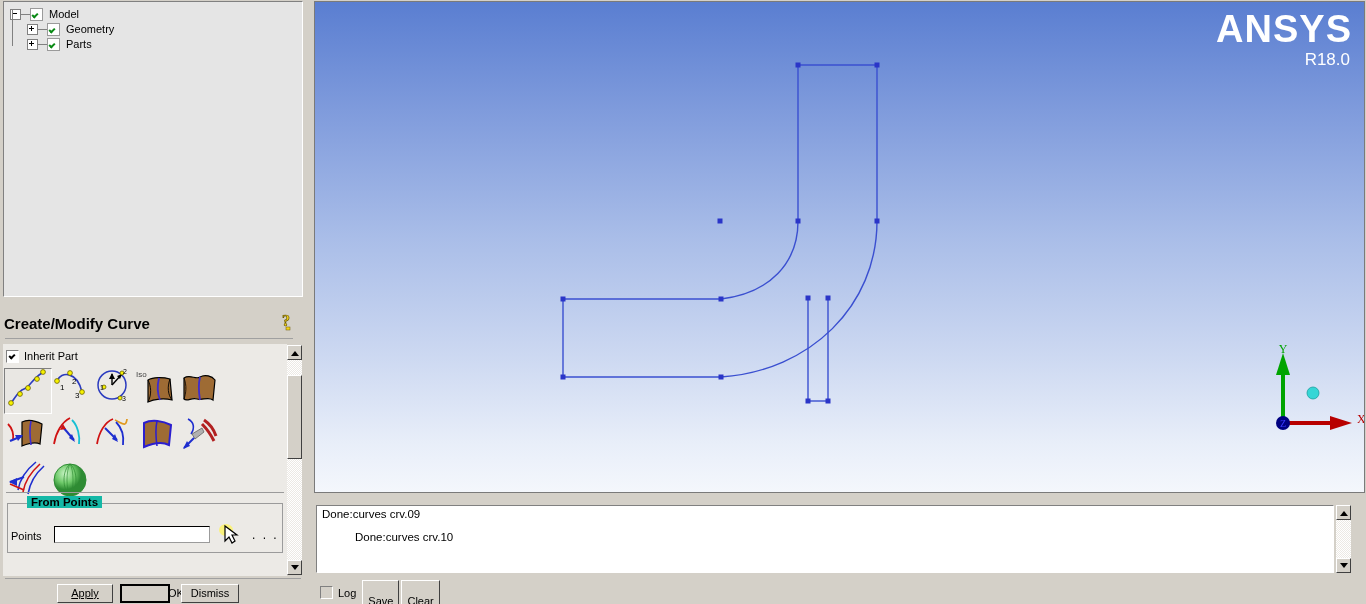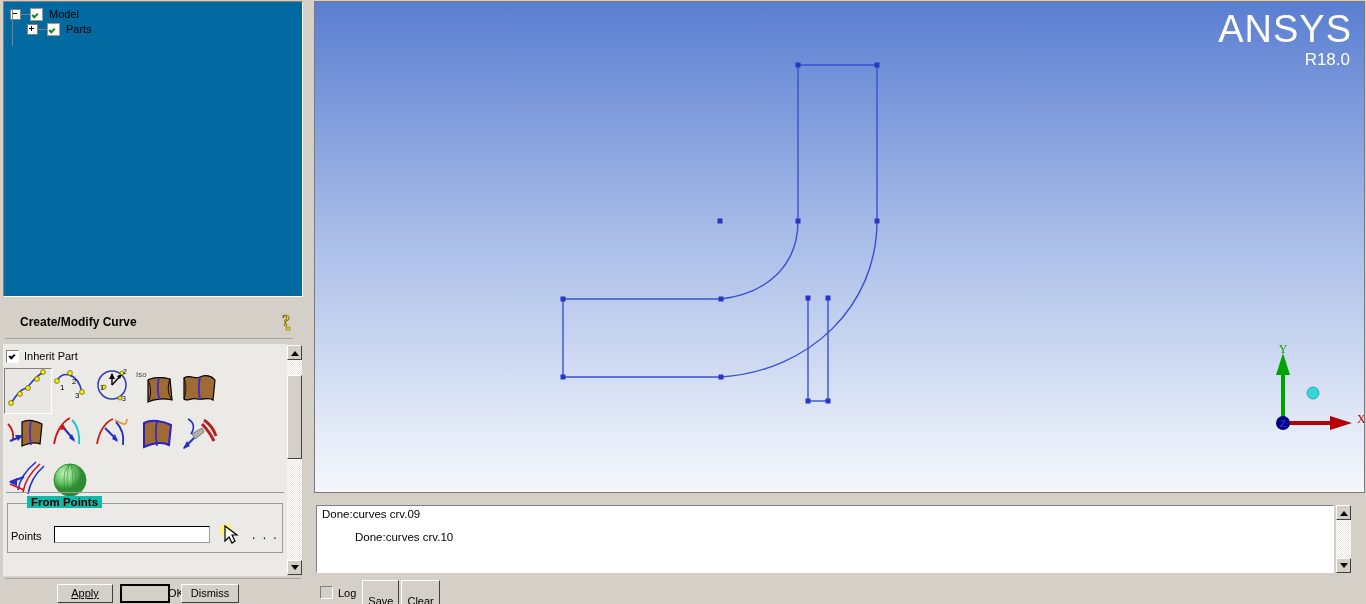--- a/index.html
+++ b/index.html
@@ -12,21 +12,21 @@
     -webkit-font-smoothing:none;
   }
   .app{position:relative;width:1366px;height:604px;}
 
   
   .left-col{position:absolute;left:0;top:0;width:305px;height:604px;background:#d4d0c8;}
 
   
   .tree-panel{
     position:absolute;left:3px;top:1px;width:298px;height:294px;
-    background:#0369a1;
+    background:#e5e5e5;
     border-top:1px solid #808080;border-left:1px solid #808080;
     border-right:1px solid #ffffff;border-bottom:1px solid #ffffff;
     overflow:hidden;
   }
   .tree-inner{padding:4px 0 0 4px;}
   .tnode{position:relative;height:15px;line-height:15px;white-space:nowrap;}
   .tnode .tbox{
     display:inline-block;width:9px;height:9px;vertical-align:middle;
     border:1px solid #808080;background:#fff;position:relative;
     margin-right:0px;
@@ -49,21 +49,21 @@
     transform:rotate(-45deg);
   }
   .tlabel{vertical-align:middle;font-size:11px;padding-left:1px;}
 
   
   .panel-title-bar{
     position:absolute;left:0;top:310px;width:305px;height:26px;
     background:#d4d0c8;
   }
   .panel-title{
-    position:absolute;left:20px;top:315px;font-weight:bold;font-size:12px;
+    position:absolute;left:4px;top:315px;font-weight:bold;font-size:15px;
     letter-spacing:0px;
   }
   .help-icon{
     position:absolute;left:280px;top:312px;width:18px;height:20px;
     cursor:pointer;
   }
   .rule{
     position:absolute;left:5px;top:338px;width:288px;height:1px;background:#a0a0a0;
   }
 
@@ -170,21 +170,21 @@
   .gfx{
     position:absolute;left:314px;top:1px;width:1051px;height:492px;
     background:linear-gradient(to bottom,#5a7ed1 0%,#7f9bdc 22%,#a9bde8 48%,#ccd8f1 72%,#e8eef9 90%,#f4f7fc 100%);
     border:1px solid #7a7a7a;box-sizing:border-box;overflow:hidden;
   }
   .gfx-svg{position:absolute;left:0;top:0;}
   .brand{
     position:absolute;right:12px;top:8px;text-align:right;
     color:#ffffff;line-height:1;pointer-events:none;
   }
-  .brand .b1{font-size:38px;font-weight:normal;letter-spacing:1px;display:block;}
+  .brand .b1{font-size:38px;font-weight:bold;letter-spacing:1px;display:block;}
   .brand .b2{font-size:17px;display:block;margin-top:3px;margin-right:2px;}
 
   
   .msg-wrap{
     position:absolute;left:316px;top:505px;width:1050px;height:70px;
   }
   .msg-box{
     position:absolute;left:0;top:0;width:1018px;height:68px;
     background:#ffffff;border:1px solid #808080;
     border-right-color:#fff;border-bottom-color:#fff;
@@ -217,20 +217,23 @@
 
   <div class="left-col">
 
     <div class="tree-panel">
       <div class="tree-inner">
 
         <div class="tnode" style="padding-left:2px;">
           <span class="tbox"></span><span class="hline"></span><span class="chk"></span><span class="tlabel">Model</span>
         </div>
 
+        <div class="tnode" style="padding-left:19px;">
+          <span class="tbox plus"></span><span class="hline"></span><span class="chk"></span><span class="tlabel">Geometry</span>
+        </div>
 
         <div class="tnode" style="padding-left:19px;">
           <span class="tbox plus"></span><span class="hline"></span><span class="chk"></span><span class="tlabel">Parts</span>
         </div>
 
         <div class="vstub" style="left:8px;top:8px;height:36px;"></div>
       </div>
     </div>
 
     <div class="panel-title-bar"></div>

